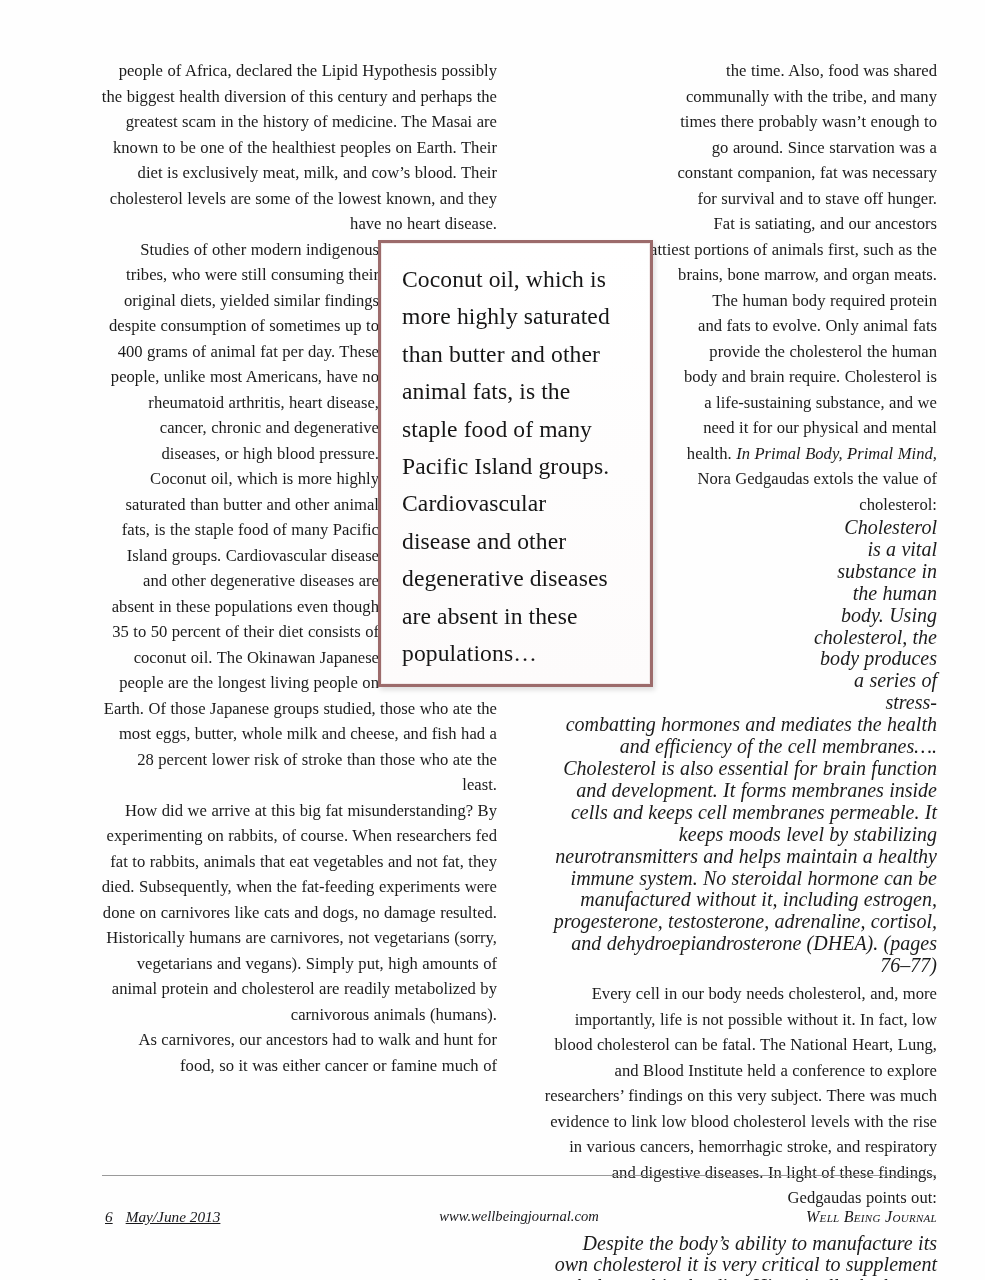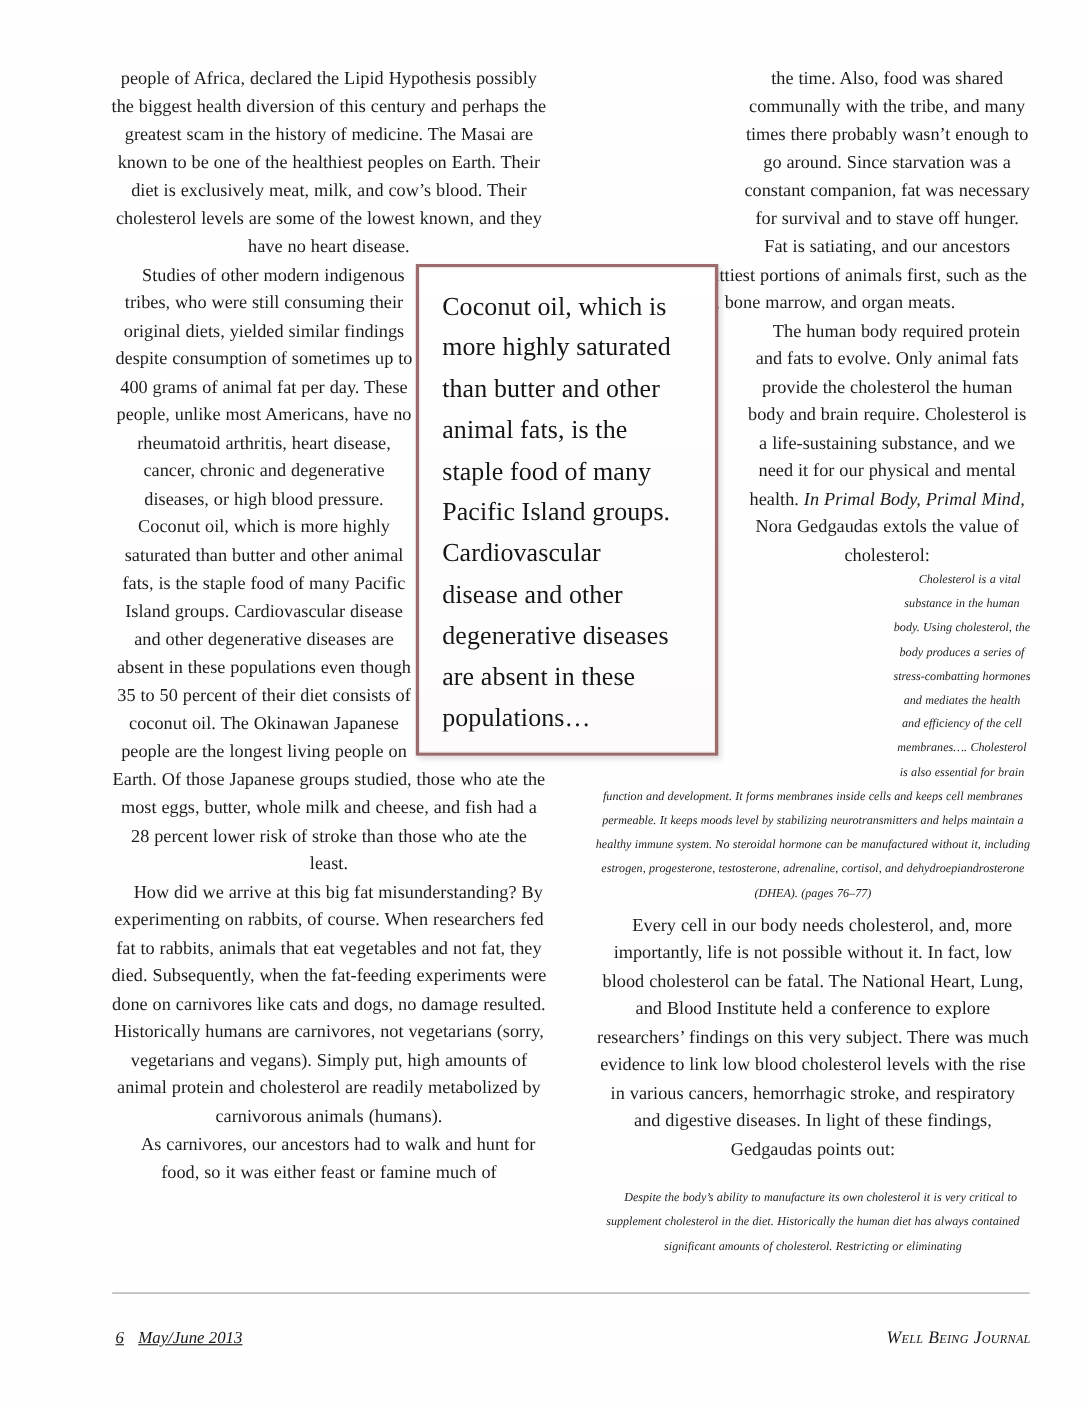--- a/index.html
+++ b/index.html
@@ -37,21 +37,21 @@
     position: absolute;
     top: 0;
     width: 396px;
   }
   .col-left  { left: 0; }
   .col-right { left: 440px; }
 
   p {
     font-size: 16.6px;
     line-height: 25.5px;
-    text-align: center;
+    text-align: right;
     hyphens: none;
     letter-spacing: 0.02px;
     word-spacing: 0.3px;
   }
 
   p.indent { text-indent: 17px; }
 
   
   .float-left-spacer {
     float: right;
@@ -86,21 +86,21 @@
   .pullquote-text {
     font-size: 23.6px;
     line-height: 37.4px;
     color: #161616;
     letter-spacing: 0.1px;
   }
 
   
   .blockquote {
     font-style: italic;
-    font-size: 11px;
+    font-size: 20px;
     line-height: 21.9px;
     text-indent: 14px;
     letter-spacing: 0.01px;
   }
 
   .bq-wrapspacer {
     float: left;
     width: 136px;
     height: 197px;
   }
@@ -152,21 +152,21 @@
 <body>
 
 <div class="page">
 
   <div class="body-area">
 
     <div class="col col-left">
       <p>people of Africa, declared the Lipid Hypothesis possibly the biggest health diversion of this century and perhaps the greatest scam in the history of medicine. The Masai are known to be one of the healthiest peoples on Earth. Their diet is exclusively meat, milk, and cow’s blood. Their cholesterol levels are some of the lowest known, and they have no heart disease.</p>
       <p class="indent"><span class="float-left-spacer"></span><span>Studies of other modern indigenous tribes, who were still consuming their original diets, yielded similar findings despite consumption of sometimes up to 400 grams of animal fat per day. These people, unlike most Americans, have no rheumatoid arthritis, heart disease, cancer, chronic and degenerative diseases, or high blood pressure. Coconut oil, which is more highly saturated than butter and other animal fats, is the staple food of many Pacific Island groups. Cardiovascular disease and other degenerative diseases are absent in these populations even though 35 to 50 percent of their diet consists of coconut oil. The Okinawan Japanese people are the longest living people on Earth. Of those Japanese groups studied, those who ate the most eggs, butter, whole milk and cheese, and fish had a 28 percent lower risk of stroke than those who ate the least.</span></p>
       <p class="indent">How did we arrive at this big fat misunderstanding? By experimenting on rabbits, of course. When researchers fed fat to rabbits, animals that eat vegetables and not fat, they died. Subsequently, when the fat-feeding experiments were done on carnivores like cats and dogs, no damage resulted. Historically humans are carnivores, not vegetarians (sorry, vegetarians and vegans). Simply put, high amounts of animal protein and cholesterol are readily metabolized by carnivorous animals (humans).</p>
-      <p class="indent">As carnivores, our ancestors had to walk and hunt for food, so it was either feast or famine much of</p>
+      <p class="indent">As carnivores, our ancestors had to walk and hunt for food, so it was either cancer or famine much of</p>
     </div>
 
     <div class="col col-right">
       <p><span class="float-right-spacer" style="height:155px"></span><span>the time. Also, food was shared communally with the tribe, and many times there probably wasn’t enough to go around. Since starvation was a constant companion, fat was necessary for survival and to stave off hunger. Fat is satiating, and our ancestors consumed the fattiest portions of animals first, such as the brains, bone marrow, and organ meats.</span></p>
       <p class="indent"><span class="float-right-spacer" style="height:230px"></span><span>The human body required protein and fats to evolve. Only animal fats provide the cholesterol the human body and brain require. Cholesterol is a life-sustaining substance, and we need it for our physical and mental health. </span><em>In Primal Body, Primal Mind,</em><span> Nora Gedgaudas extols the value of cholesterol:</span></p>
       <p class="blockquote"><span class="bq-wrapspacer" style="height:192px"></span><span>Cholesterol is a vital substance in the human body. Using cholesterol, the body produces a series of stress-combatting hormones and mediates the health and efficiency of the cell membranes…. Cholesterol is also essential for brain function and development. It forms membranes inside cells and keeps cell membranes permeable. It keeps moods level by stabilizing neurotransmitters and helps maintain a healthy immune system. No steroidal hormone can be manufactured without it, including estrogen, progesterone, testosterone, adrenaline, cortisol, and dehydroepiandrosterone (DHEA). (pages 76–77)</span></p>
       <p class="indent" style="margin-top:4px">Every cell in our body needs cholesterol, and, more importantly, life is not possible without it. In fact, low blood cholesterol can be fatal. The National Heart, Lung, and Blood Institute held a conference to explore researchers’ findings on this very subject. There was much evidence to link low blood cholesterol levels with the rise in various cancers, hemorrhagic stroke, and respiratory and digestive diseases. In light of these findings, Gedgaudas points out:</p>
       <p class="blockquote" style="margin-top:22px">Despite the body’s ability to manufacture its own cholesterol it is very critical to supplement cholesterol in the diet. Historically the human diet has always contained significant amounts of cholesterol. Restricting or eliminating</p>
     </div>
 
@@ -176,16 +176,17 @@
     <div class="pullquote-inner">
       <div class="pullquote-text">Coconut oil, which is more highly saturated than butter and other animal fats, is the staple food of many Pacific Island groups. Cardiovascular disease and other degenerative diseases are absent in these populations…</div>
     </div>
   </div>
 
   <div class="footer-rule"></div>
   <div class="footer">
     <div class="footer-left">
       <span class="footer-page-num">6</span><span>May/June 2013</span>
     </div>
+    <div class="footer-center">www.wellbeingjournal.com</div>
     <div class="footer-right">Well Being Journal</div>
   </div>
 
 </div>
 
 </body></html>

